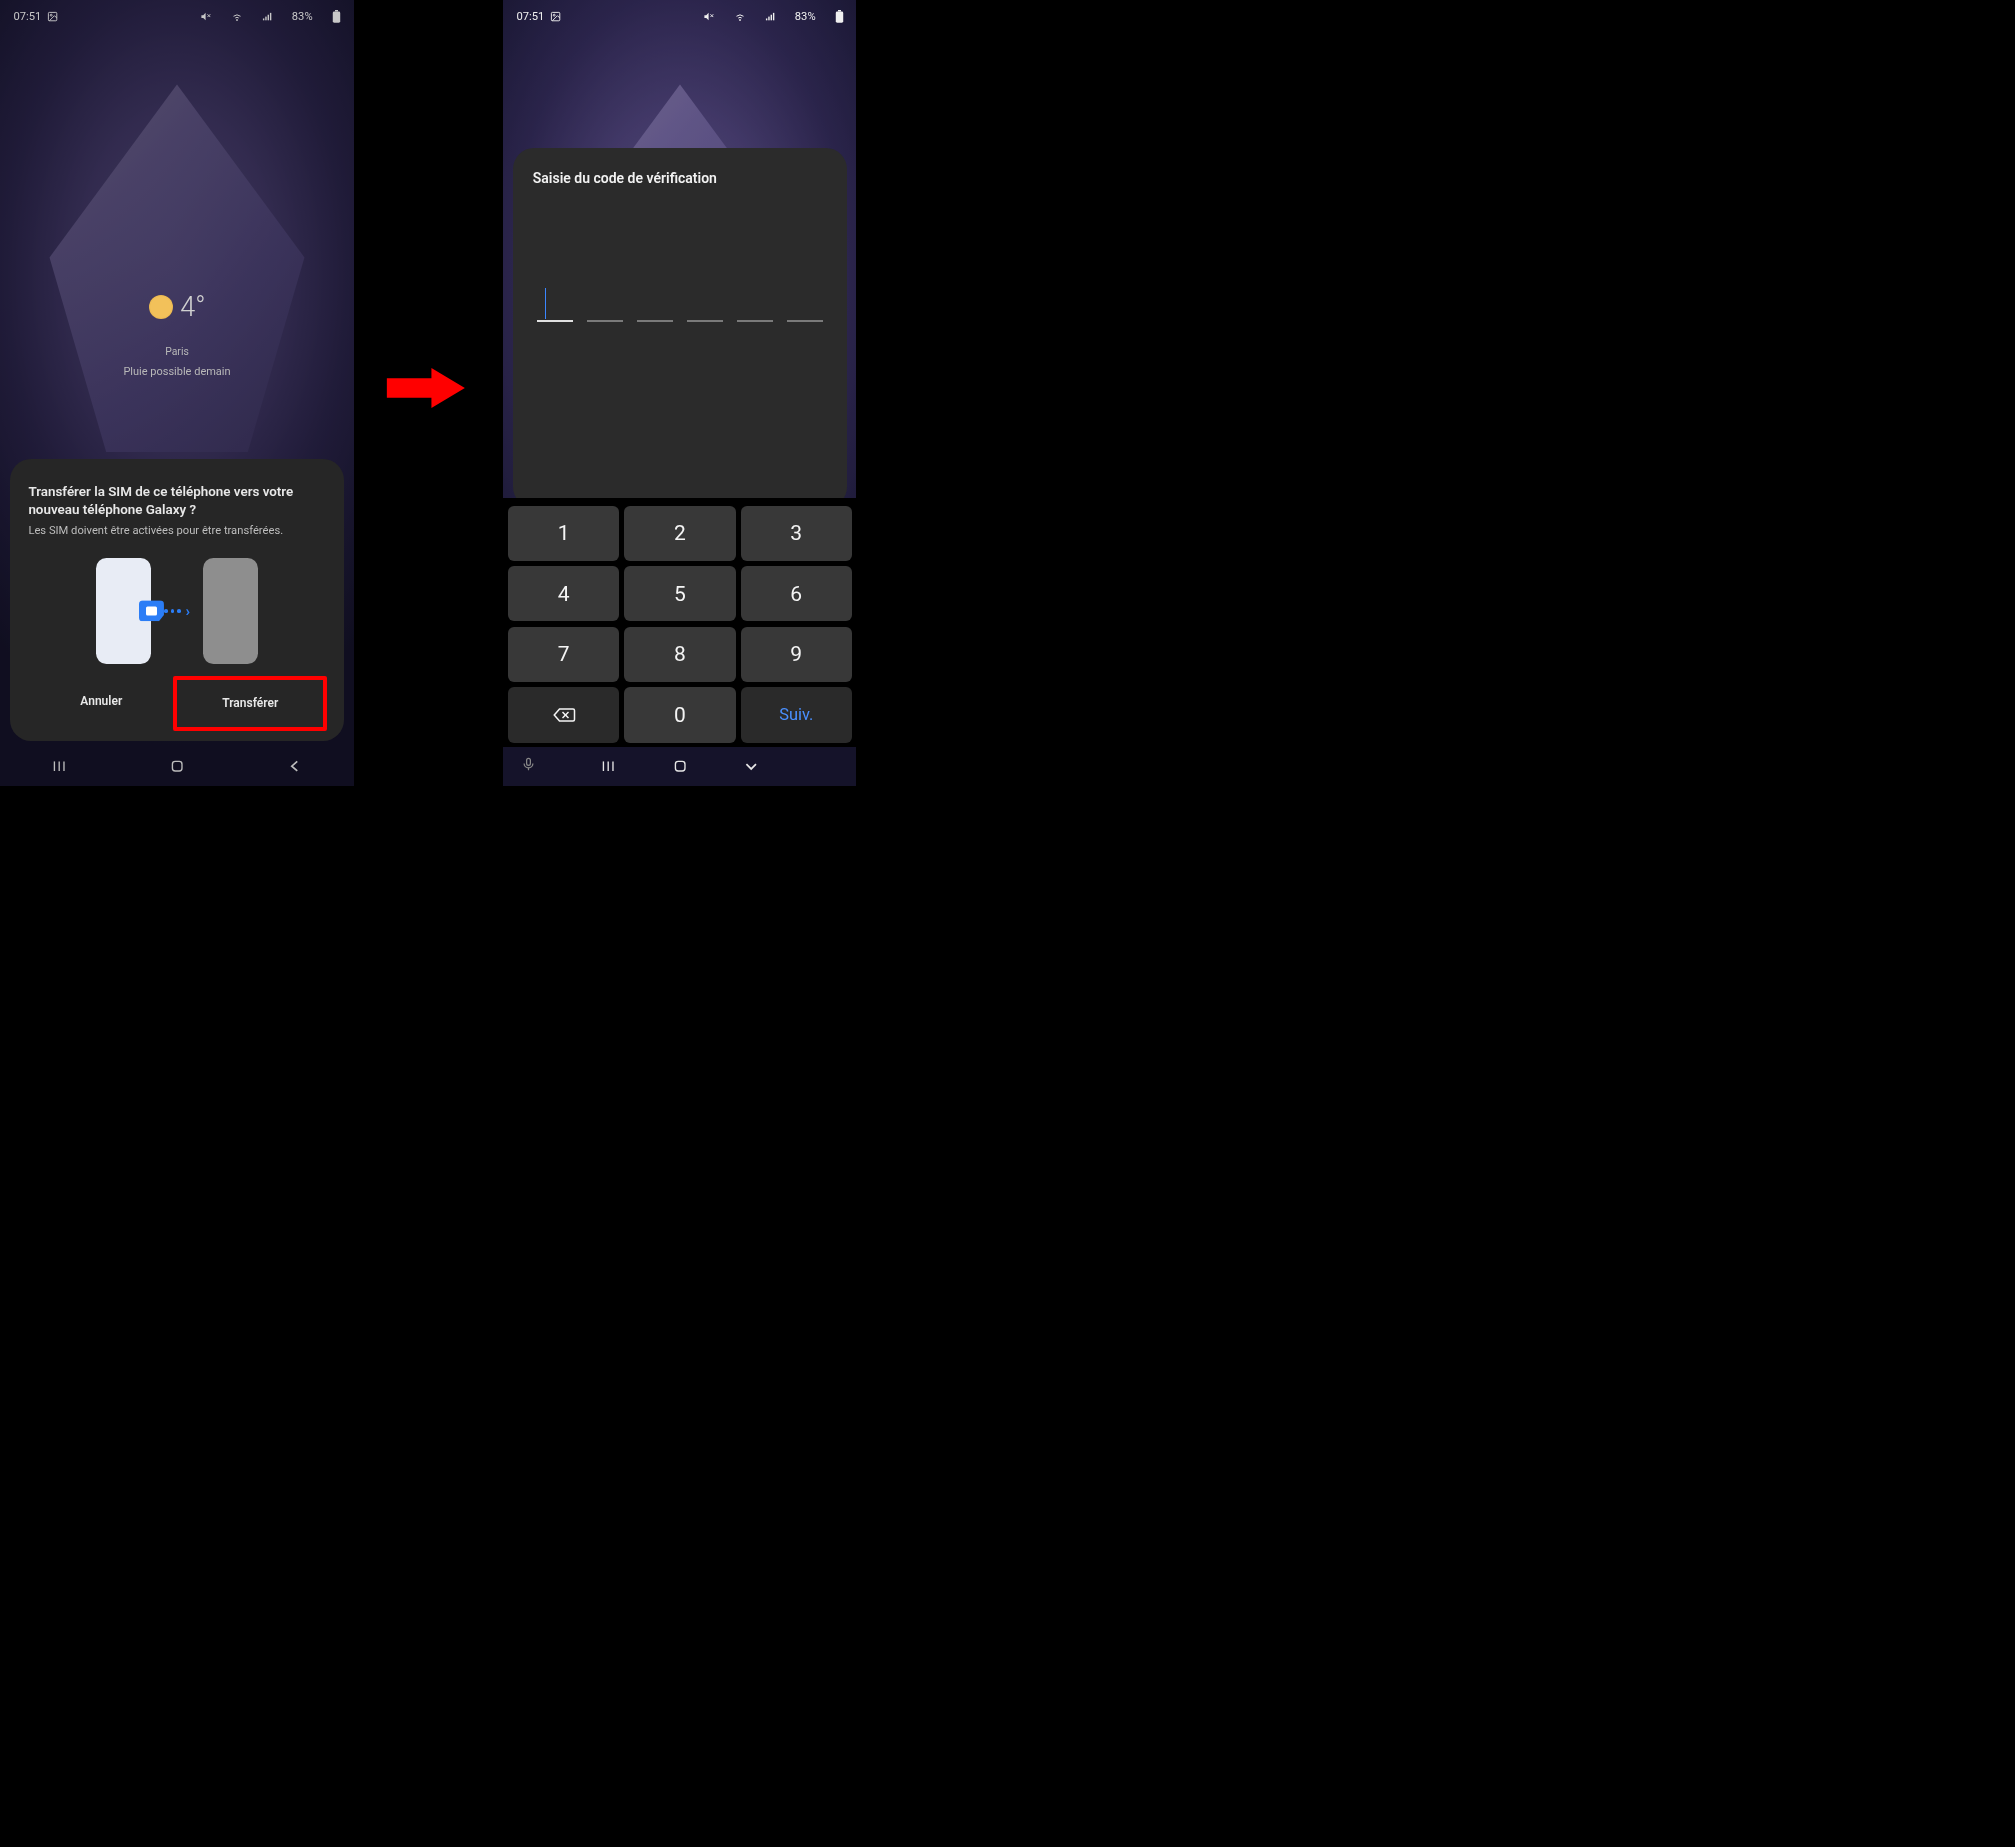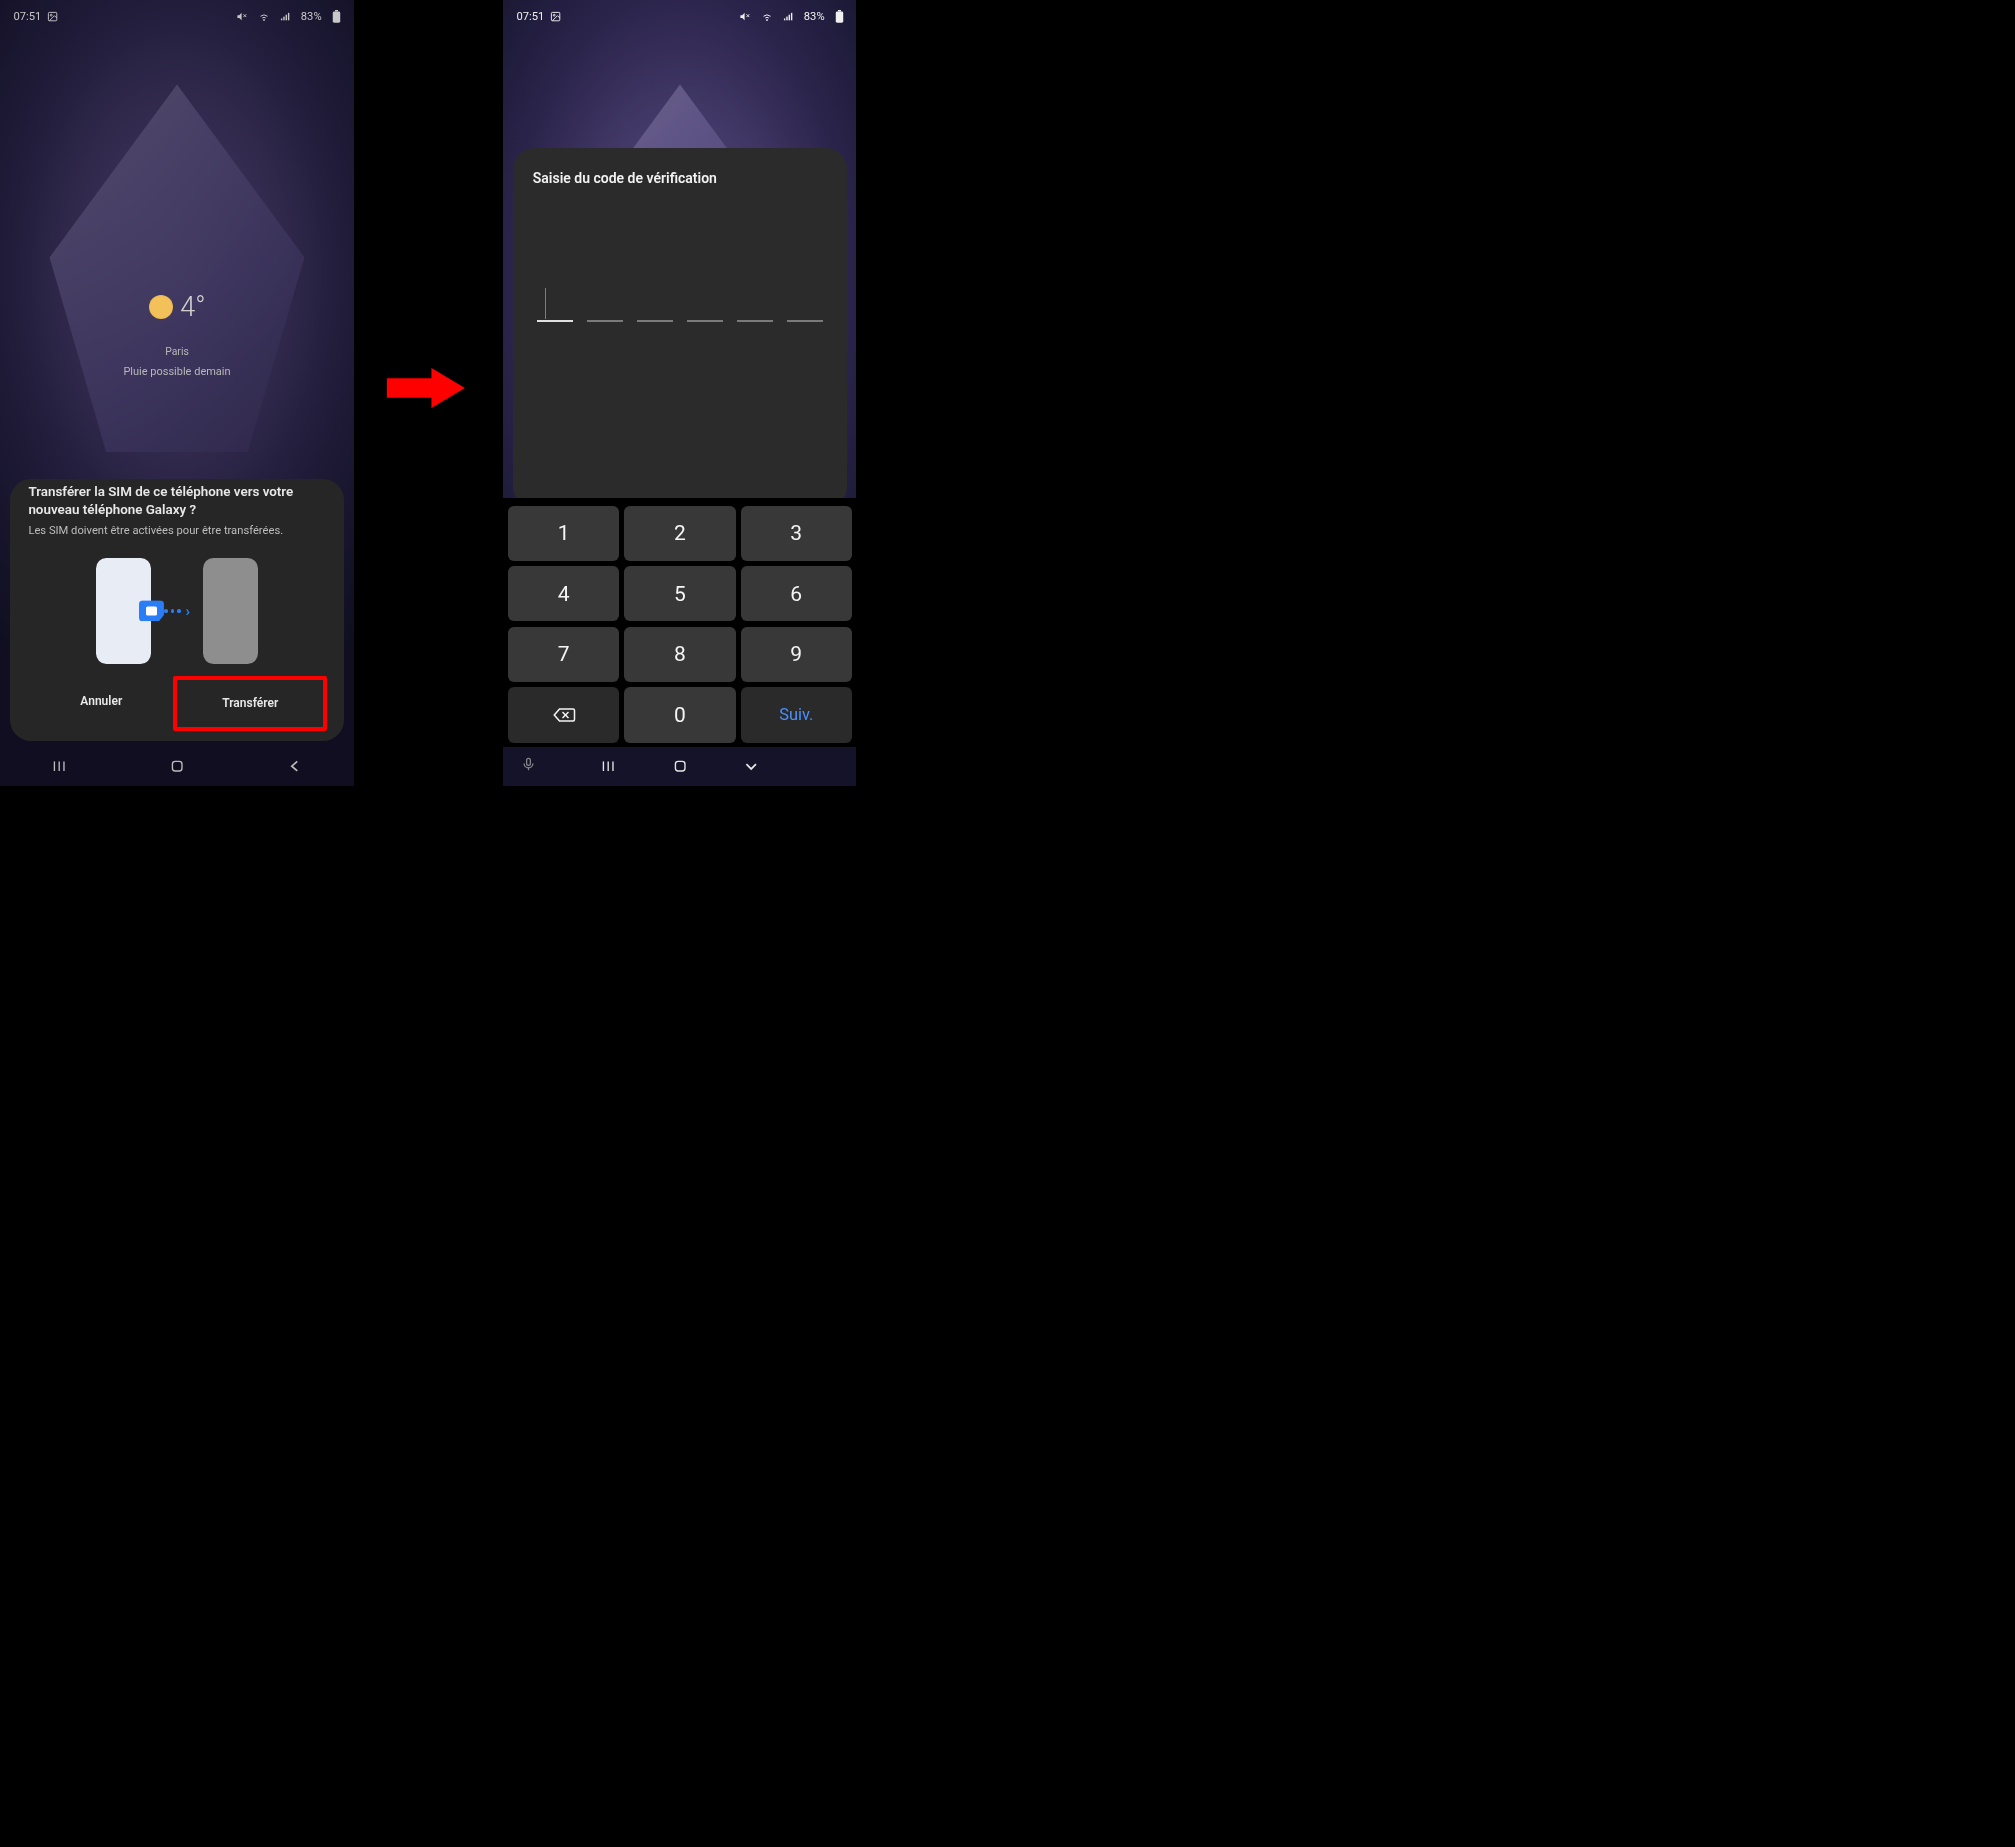--- a/index.html
+++ b/index.html
@@ -49,21 +49,21 @@
     display: flex;
     justify-content: space-between;
     align-items: center;
     padding: 0 13.4px;
     color: #f0f0f0;
     font-size: 11.2px;
     z-index: 10;
   }
   .phone-left .statusbar { color: #c8c8c8; }
   .sb-left { display: flex; align-items: center; gap: 6px; }
-  .sb-right { display: flex; align-items: center; gap: 10px; }
+  .sb-right { display: flex; align-items: center; gap: 19px; }
   .sb-ico { display:inline-flex; }
 
   
   .weather {
     position: absolute;
     top: 291px; left: 0; width: 100%;
     text-align: center;
     color: #d0d0d0;
     z-index: 3;
   }
@@ -77,21 +77,21 @@
   .city { font-size: 10.4px; margin-top: 22px; color: #b8b8b8; }
   .forecast { font-size: 11px; margin-top: 7px; color: #b8b8b8; }
 
   
   .sheet-left {
     position: absolute;
     left: 10.4px; right: 10.4px;
     bottom: 45px;
     background: #262626;
     border-radius: 21px;
-    padding: 4px 18px 12px 18px;
+    padding: 24px 18px 12px 18px;
     color: #e8e8e8;
     z-index: 5;
   }
   .sheet-title { font-size: 13.4px; font-weight: 600; line-height: 1.35; }
   .sheet-sub { font-size: 11.2px; color: #bdbdbd; margin-top: 4.5px; line-height: 1.35; }
   .illustration {
     display:flex; justify-content:center; align-items:center;
     gap: 13.4px;
     margin: 19.4px 0 13.4px 0;
   }

